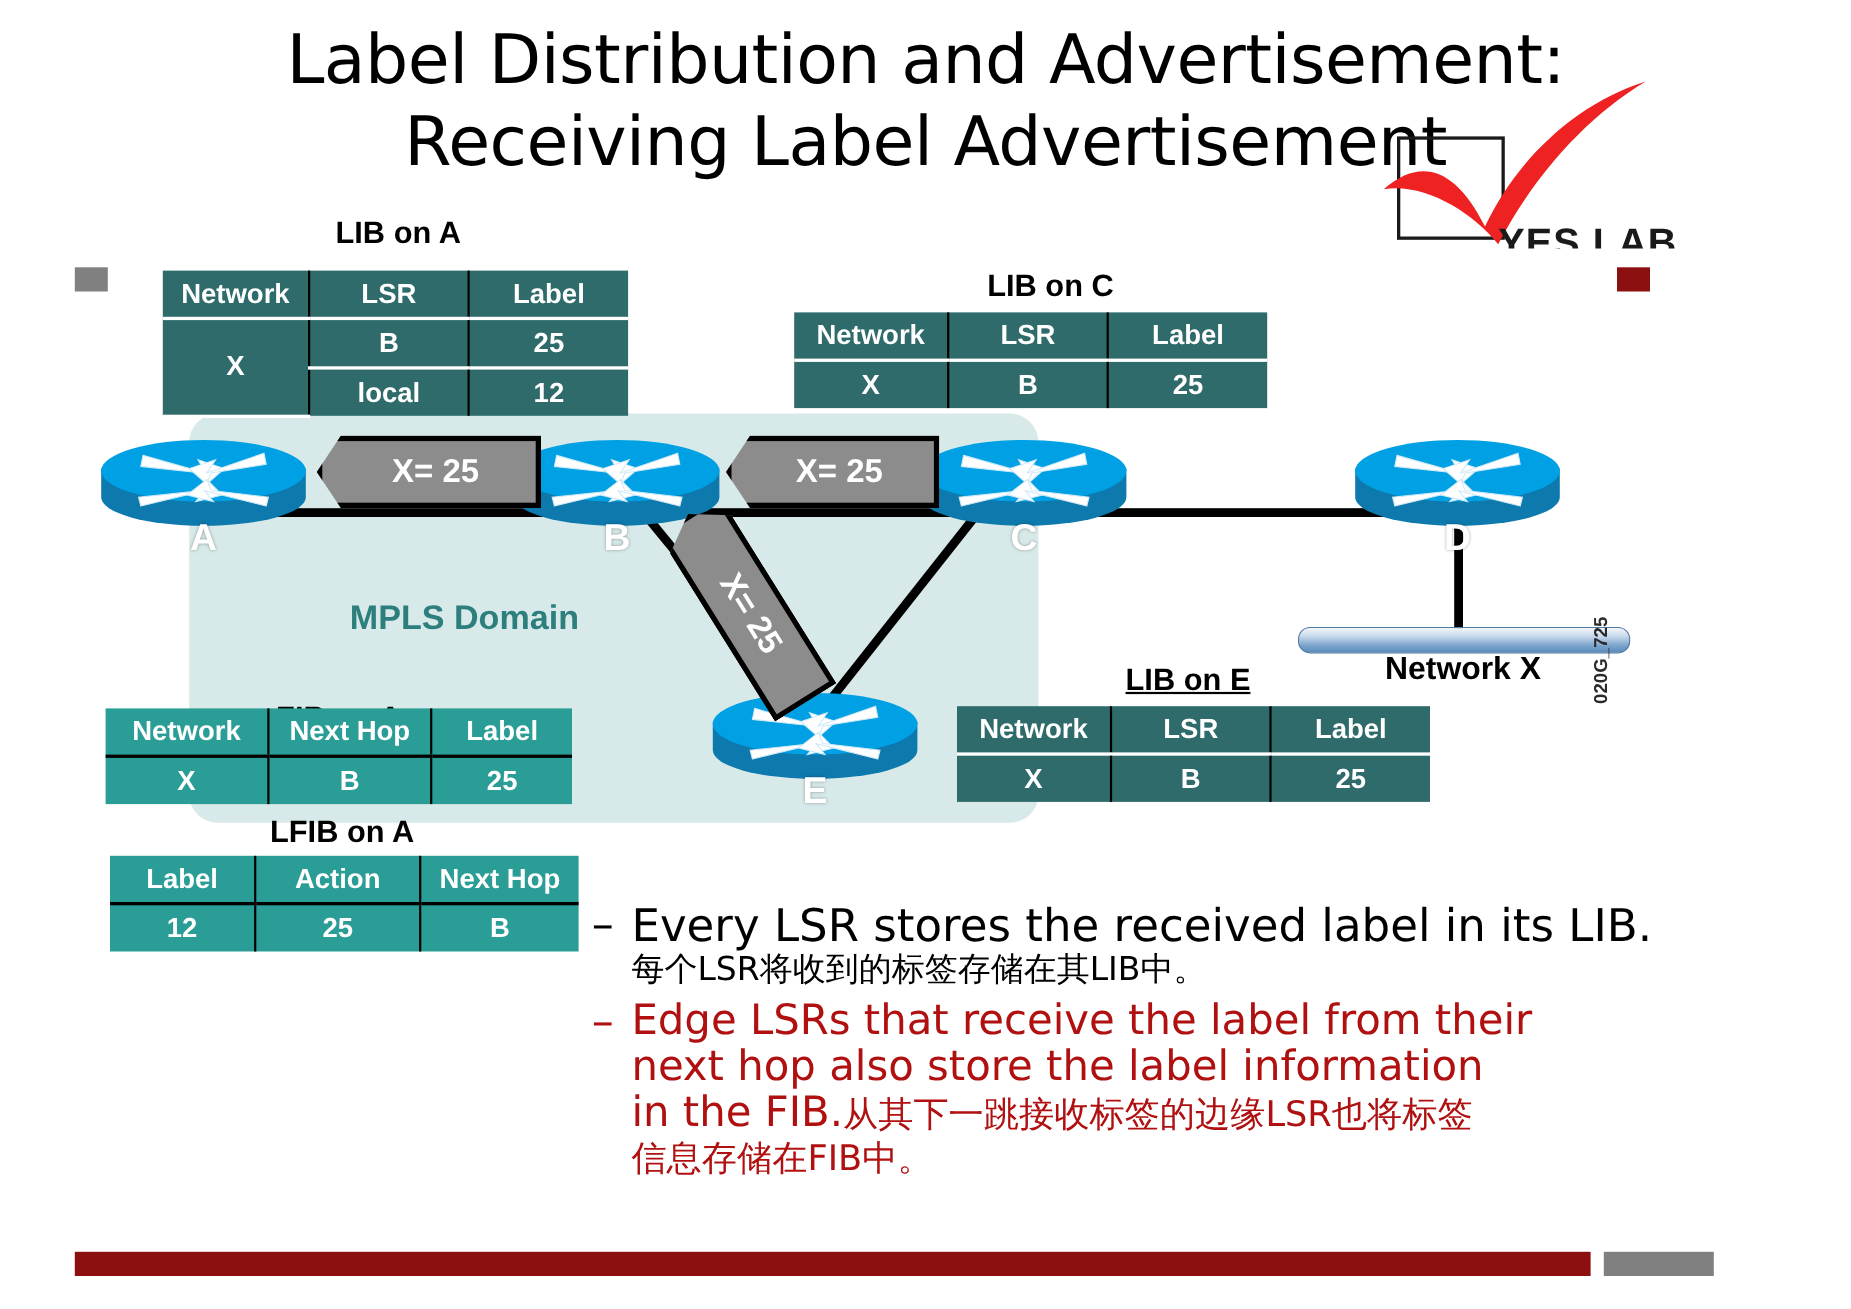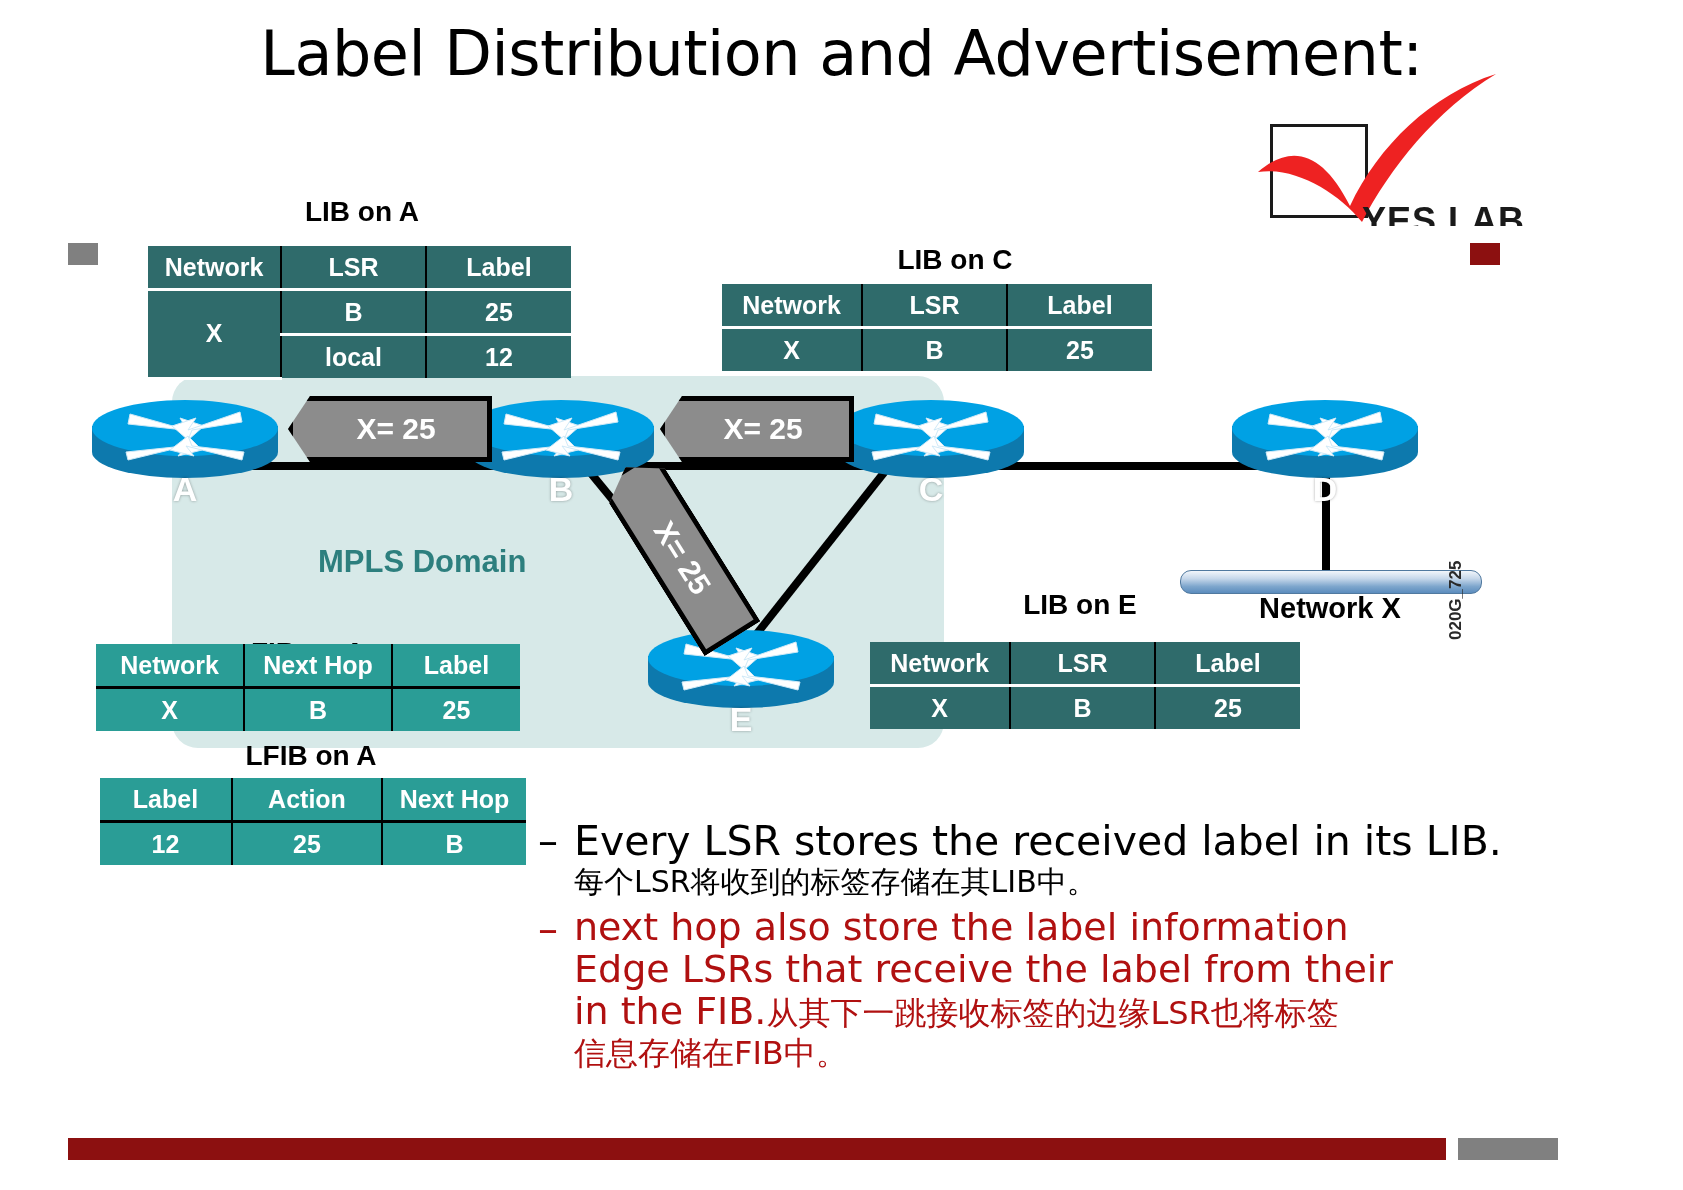--- a/index.html
+++ b/index.html
@@ -278,20 +278,21 @@
     background: #808080;
   }
 </style>
 </head>
 <body>
 
 <div id="slide">
 
   <div class="title">
     <span class="ln ln1">Label Distribution and Advertisement:</span>
+    <span class="ln ln2">Receiving Label Advertisement</span>
   </div>
 
   <div class="logo">
     <div class="box"></div>
     <svg class="check" viewBox="0 0 250 150">
       <path d="M8 100 C 40 72, 72 78, 100 134 C 128 74, 182 22, 246 2 C 186 38, 140 96, 112 150 C 88 120, 44 94, 8 100 Z" fill="#ee2222"></path>
     </svg>
     <div class="yeslab">YES LAB</div>
   </div>
 
@@ -344,21 +345,21 @@
       </tr>
       <tr class="last-row">
         <td>X</td>
         <td>B</td>
         <td class="last-col">25</td>
       </tr>
     </tbody>
       </table>
   </div>
 
-  <div class="tbl-cap" style="left:870px; top:589px; width:420px;">LIB on E</div>
+  <div class="tbl-cap" style="left:870px; top:602px; width:420px;text-decoration:underline;">LIB on E</div>
   <div class="tbl" style="left:870px; top:642px;">
     <table>
       <colgroup>
           <col style="width:140px">
           <col style="width:145px">
           <col style="width:145px">
         </colgroup>
       <tbody>
           <tr>
         <td>Network</td>
@@ -511,22 +512,22 @@
     <div class="bullet">
       <span class="dash b1">–</span>
       <span class="btext b1">
         <span class="en">Every LSR stores the received label in its  LIB.</span>
         <span class="cn">每个LSR将收到的标签存储在其LIB中。</span>
       </span>
     </div>
     <div class="bullet b2">
       <span class="dash">–</span>
       <span class="btext">
+        <span class="en">Edge LSRs that receive the label from  their</span>
         <span class="en">next hop also store the label  information</span>
-        <span class="en">Edge LSRs that receive the label from  their</span>
         <span class="mix">
           <span>in the FIB.</span><span class="cn">从其下一跳接收标签的边缘LSR也将标签</span>
         </span>
         <span class="tail">信息存储在FIB中。</span>
       </span>
     </div>
   </div>
 
   <div class="bar-red"></div>
   <div class="bar-gray"></div>

